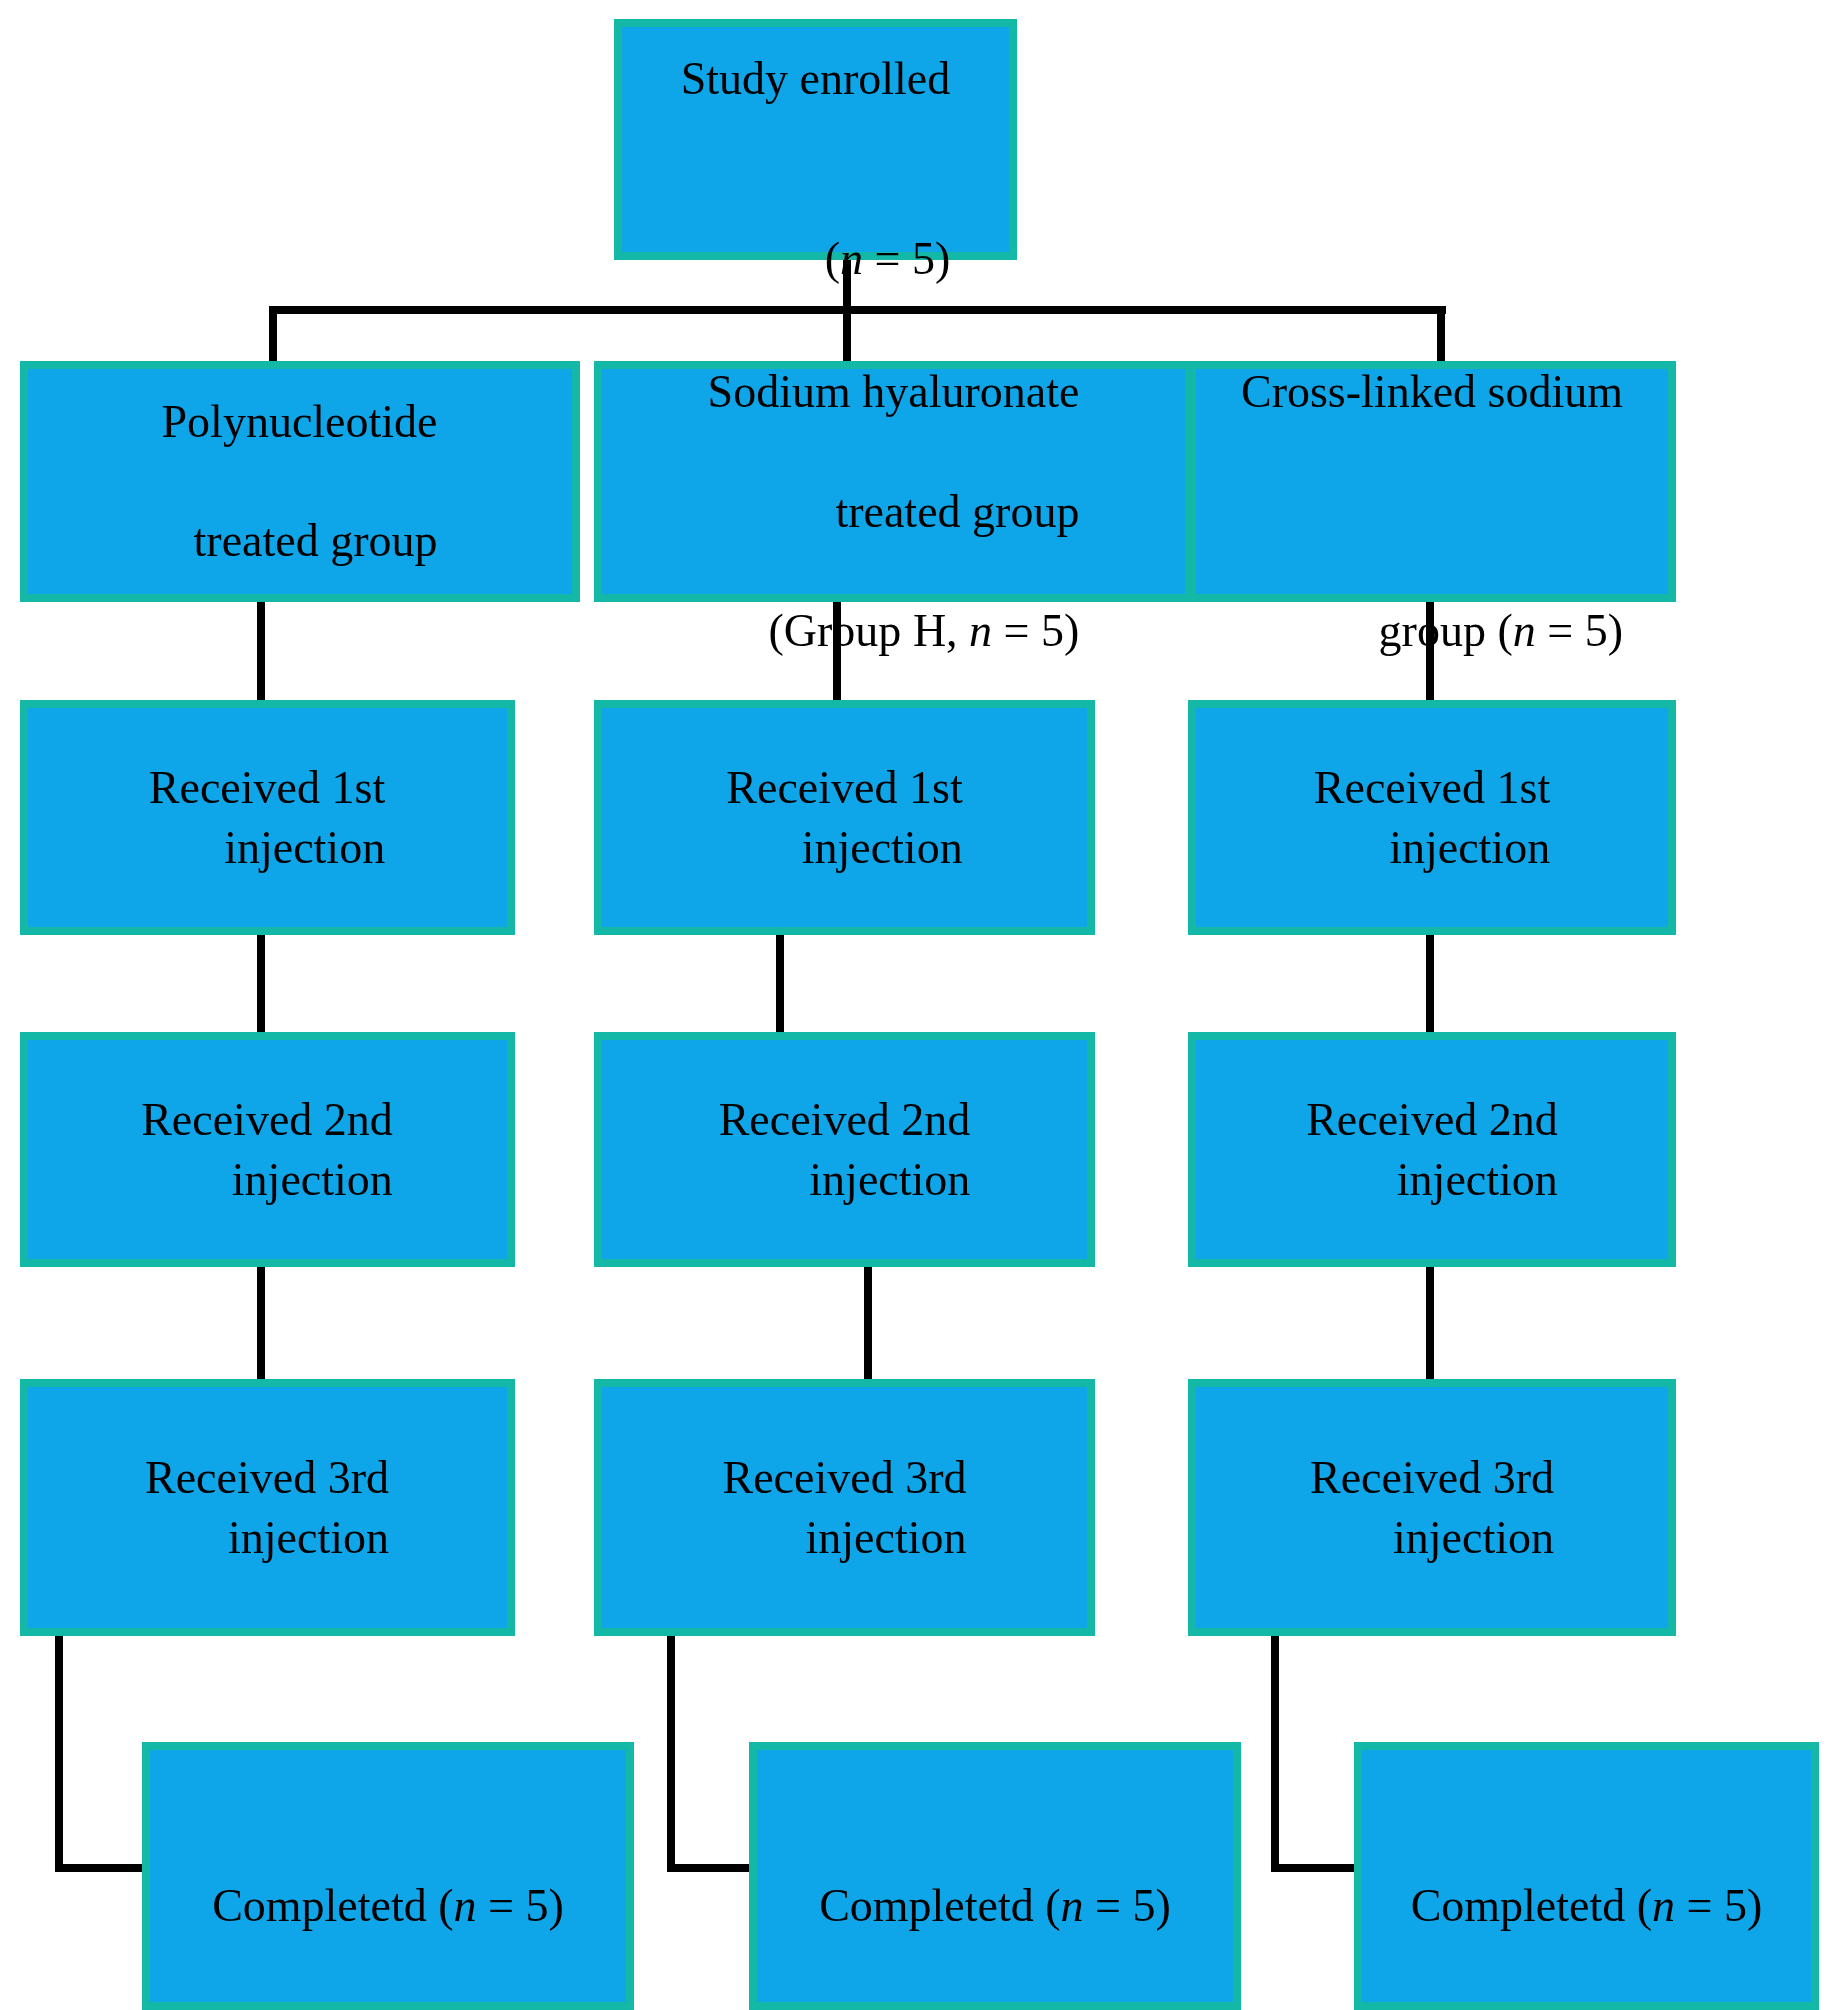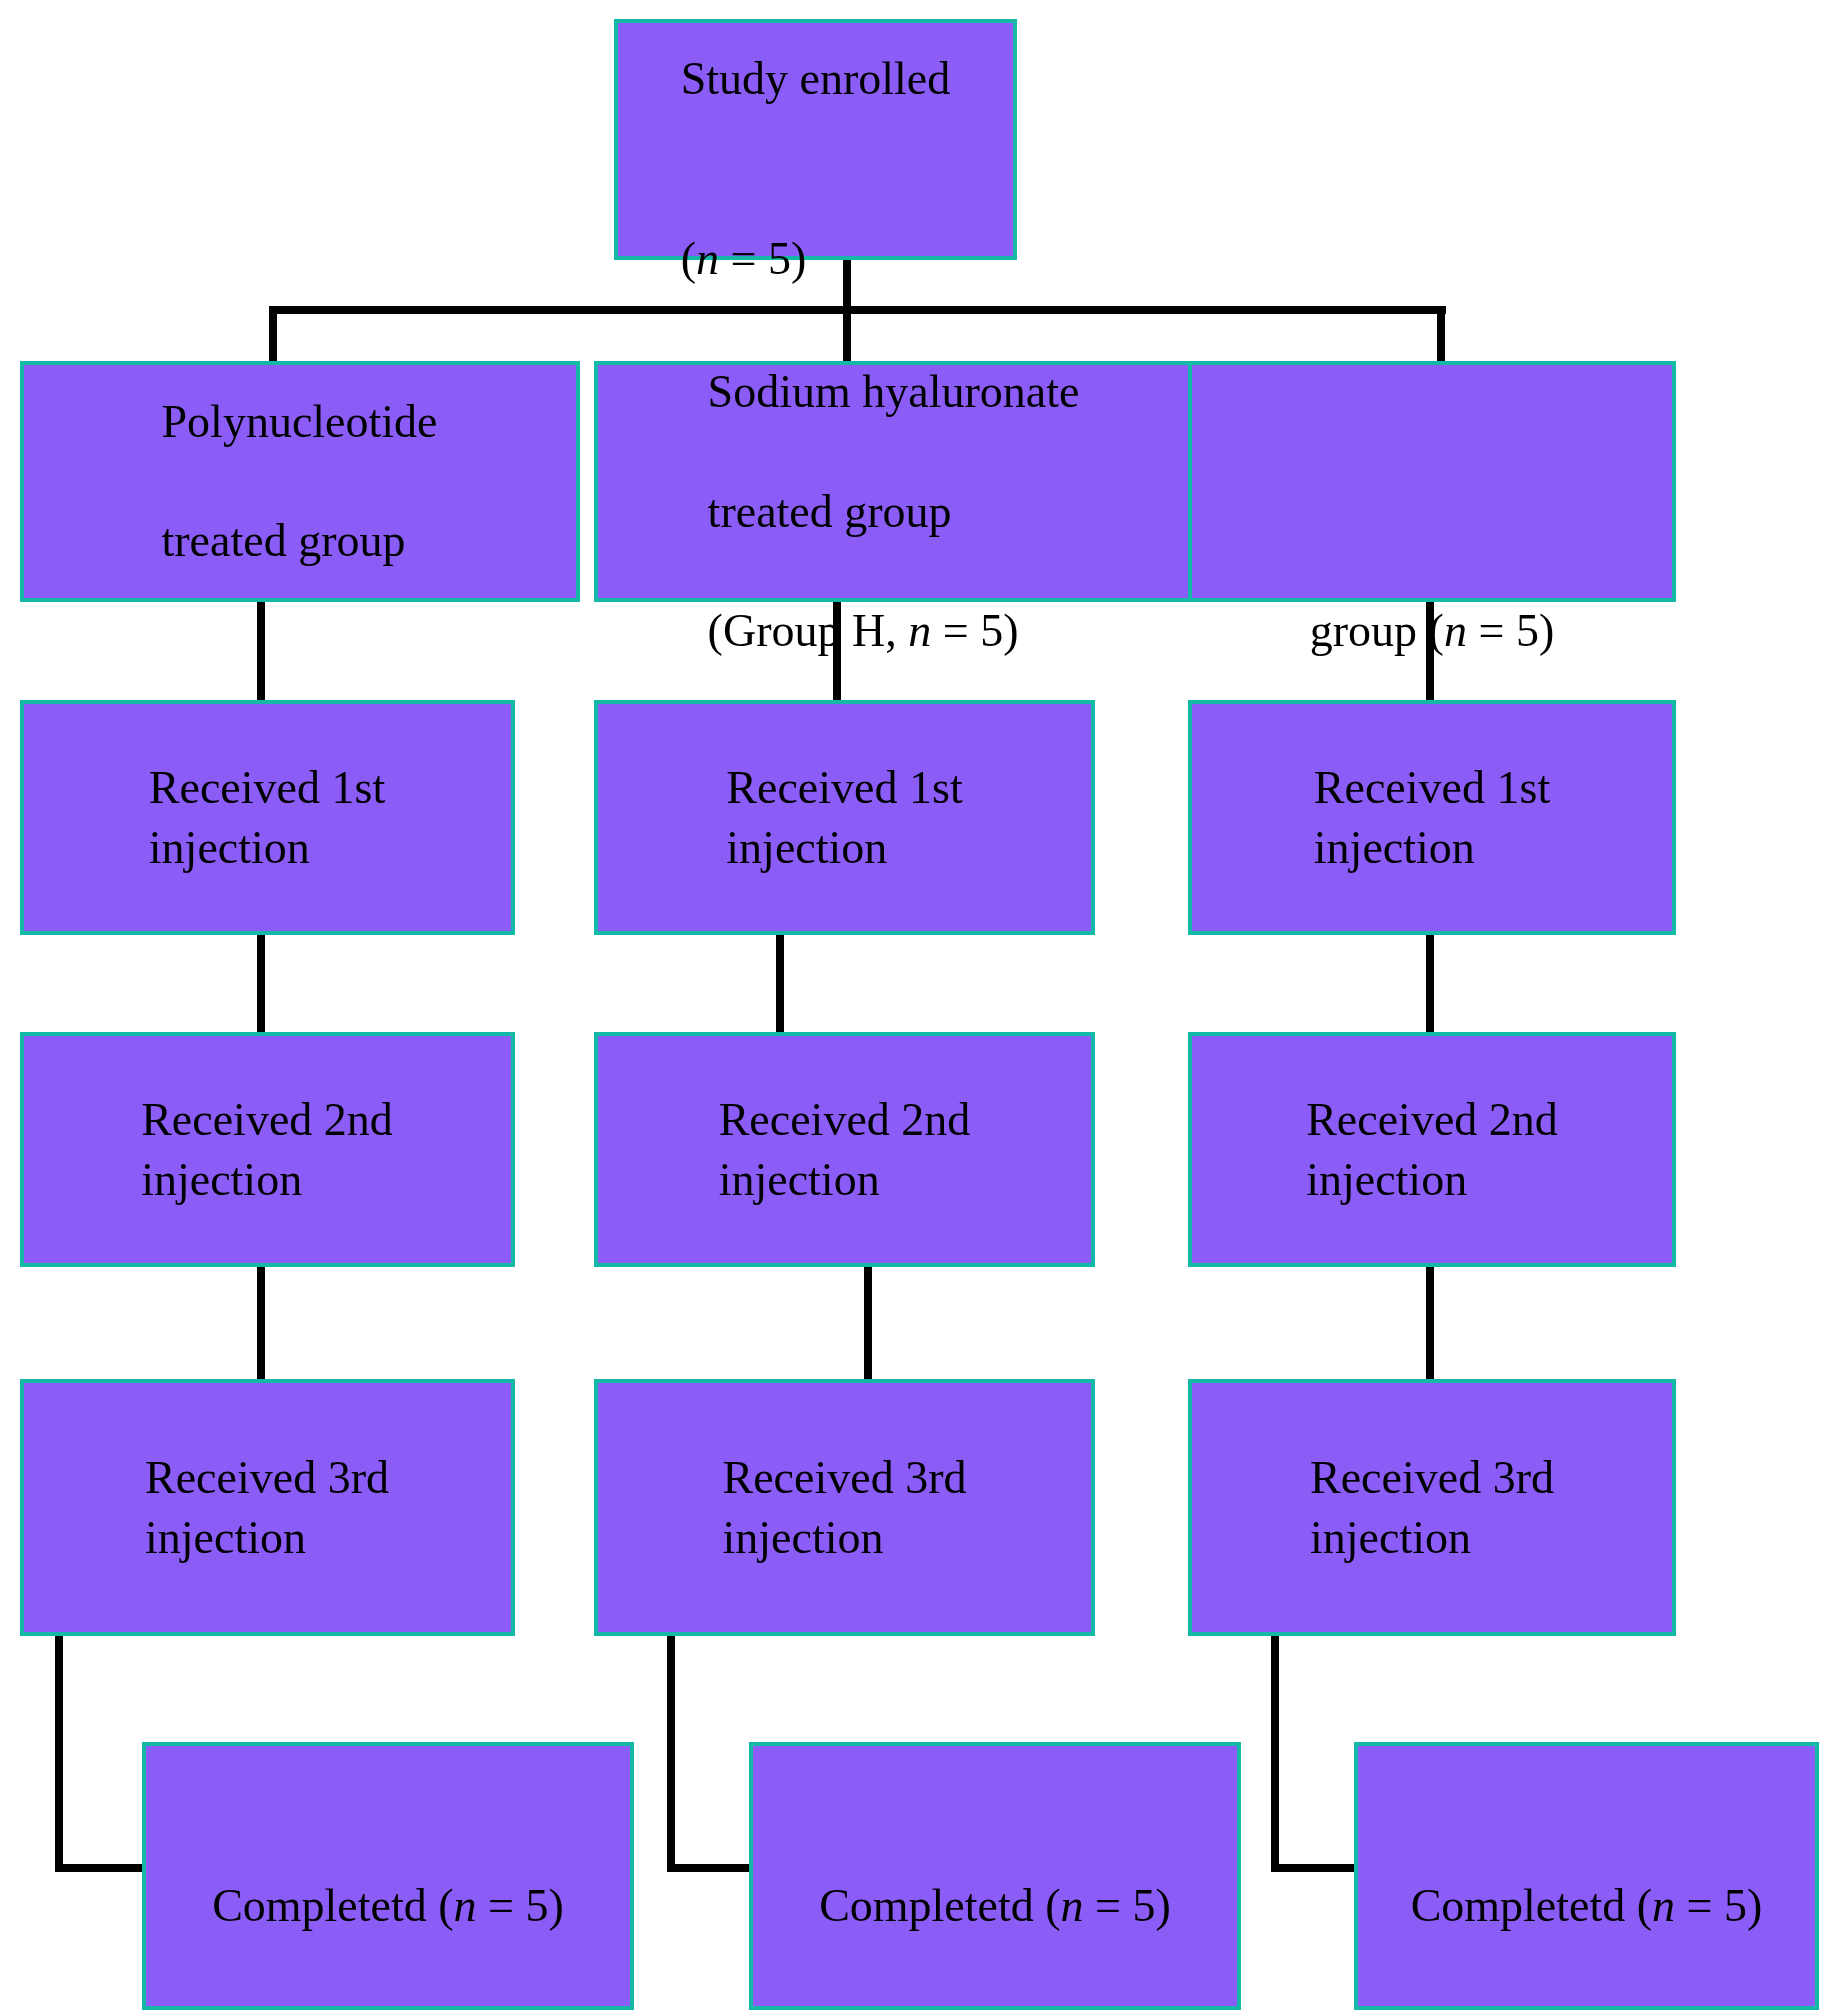--- a/index.html
+++ b/index.html
@@ -13,26 +13,26 @@
   #flowchart-canvas {
     position: relative;
     width: 1836px;
     height: 2010px;
     background: #ffffff;
     overflow: hidden;
   }
   .node {
     position: absolute;
     box-sizing: border-box;
-    border: 4px solid #14b8a6;
-    background: #8b5cf6;
+    border: 8px solid #14b8a6;
+    background: #0ea5e9;
     display: flex;
     align-items: center;
     justify-content: center;
-    text-align: left;
+    text-align: right;
     z-index: 3;
   }
   .node-text {
     font-size: 46px;
     line-height: 1.30;
     color: #000000;
     padding: 0 8.9px;
     white-space: pre-line;
   }
   .node-text .it {
@@ -74,21 +74,21 @@
   <div class="node" style="left:594px; top:361px; width:599px; height:241px;">
     <div class="node-text">
       <span>Sodium hyaluronate</span><br>
       <span>treated group</span><br>
       <span>(Group <span>H</span>, <span class="it">n</span> = <span>5</span>)</span>
     </div>
   </div>
 
   <div class="node" style="left:1188px; top:361px; width:488px; height:241px;">
     <div class="node-text">
-      <br>
+      <span>Cross-linked sodium</span><br>
       <br>
       <span>group (<span class="it">n</span> = <span>5</span>)</span>
     </div>
   </div>
 
   <div class="conn" style="left:257px; top:602px; width:8px; height:98px;"></div>
   <div class="conn" style="left:833px; top:602px; width:8px; height:98px;"></div>
   <div class="conn" style="left:1426px; top:602px; width:8px; height:98px;"></div>
 
   <div class="node" style="left:19.5px; top:700px; width:495px; height:235px;">

